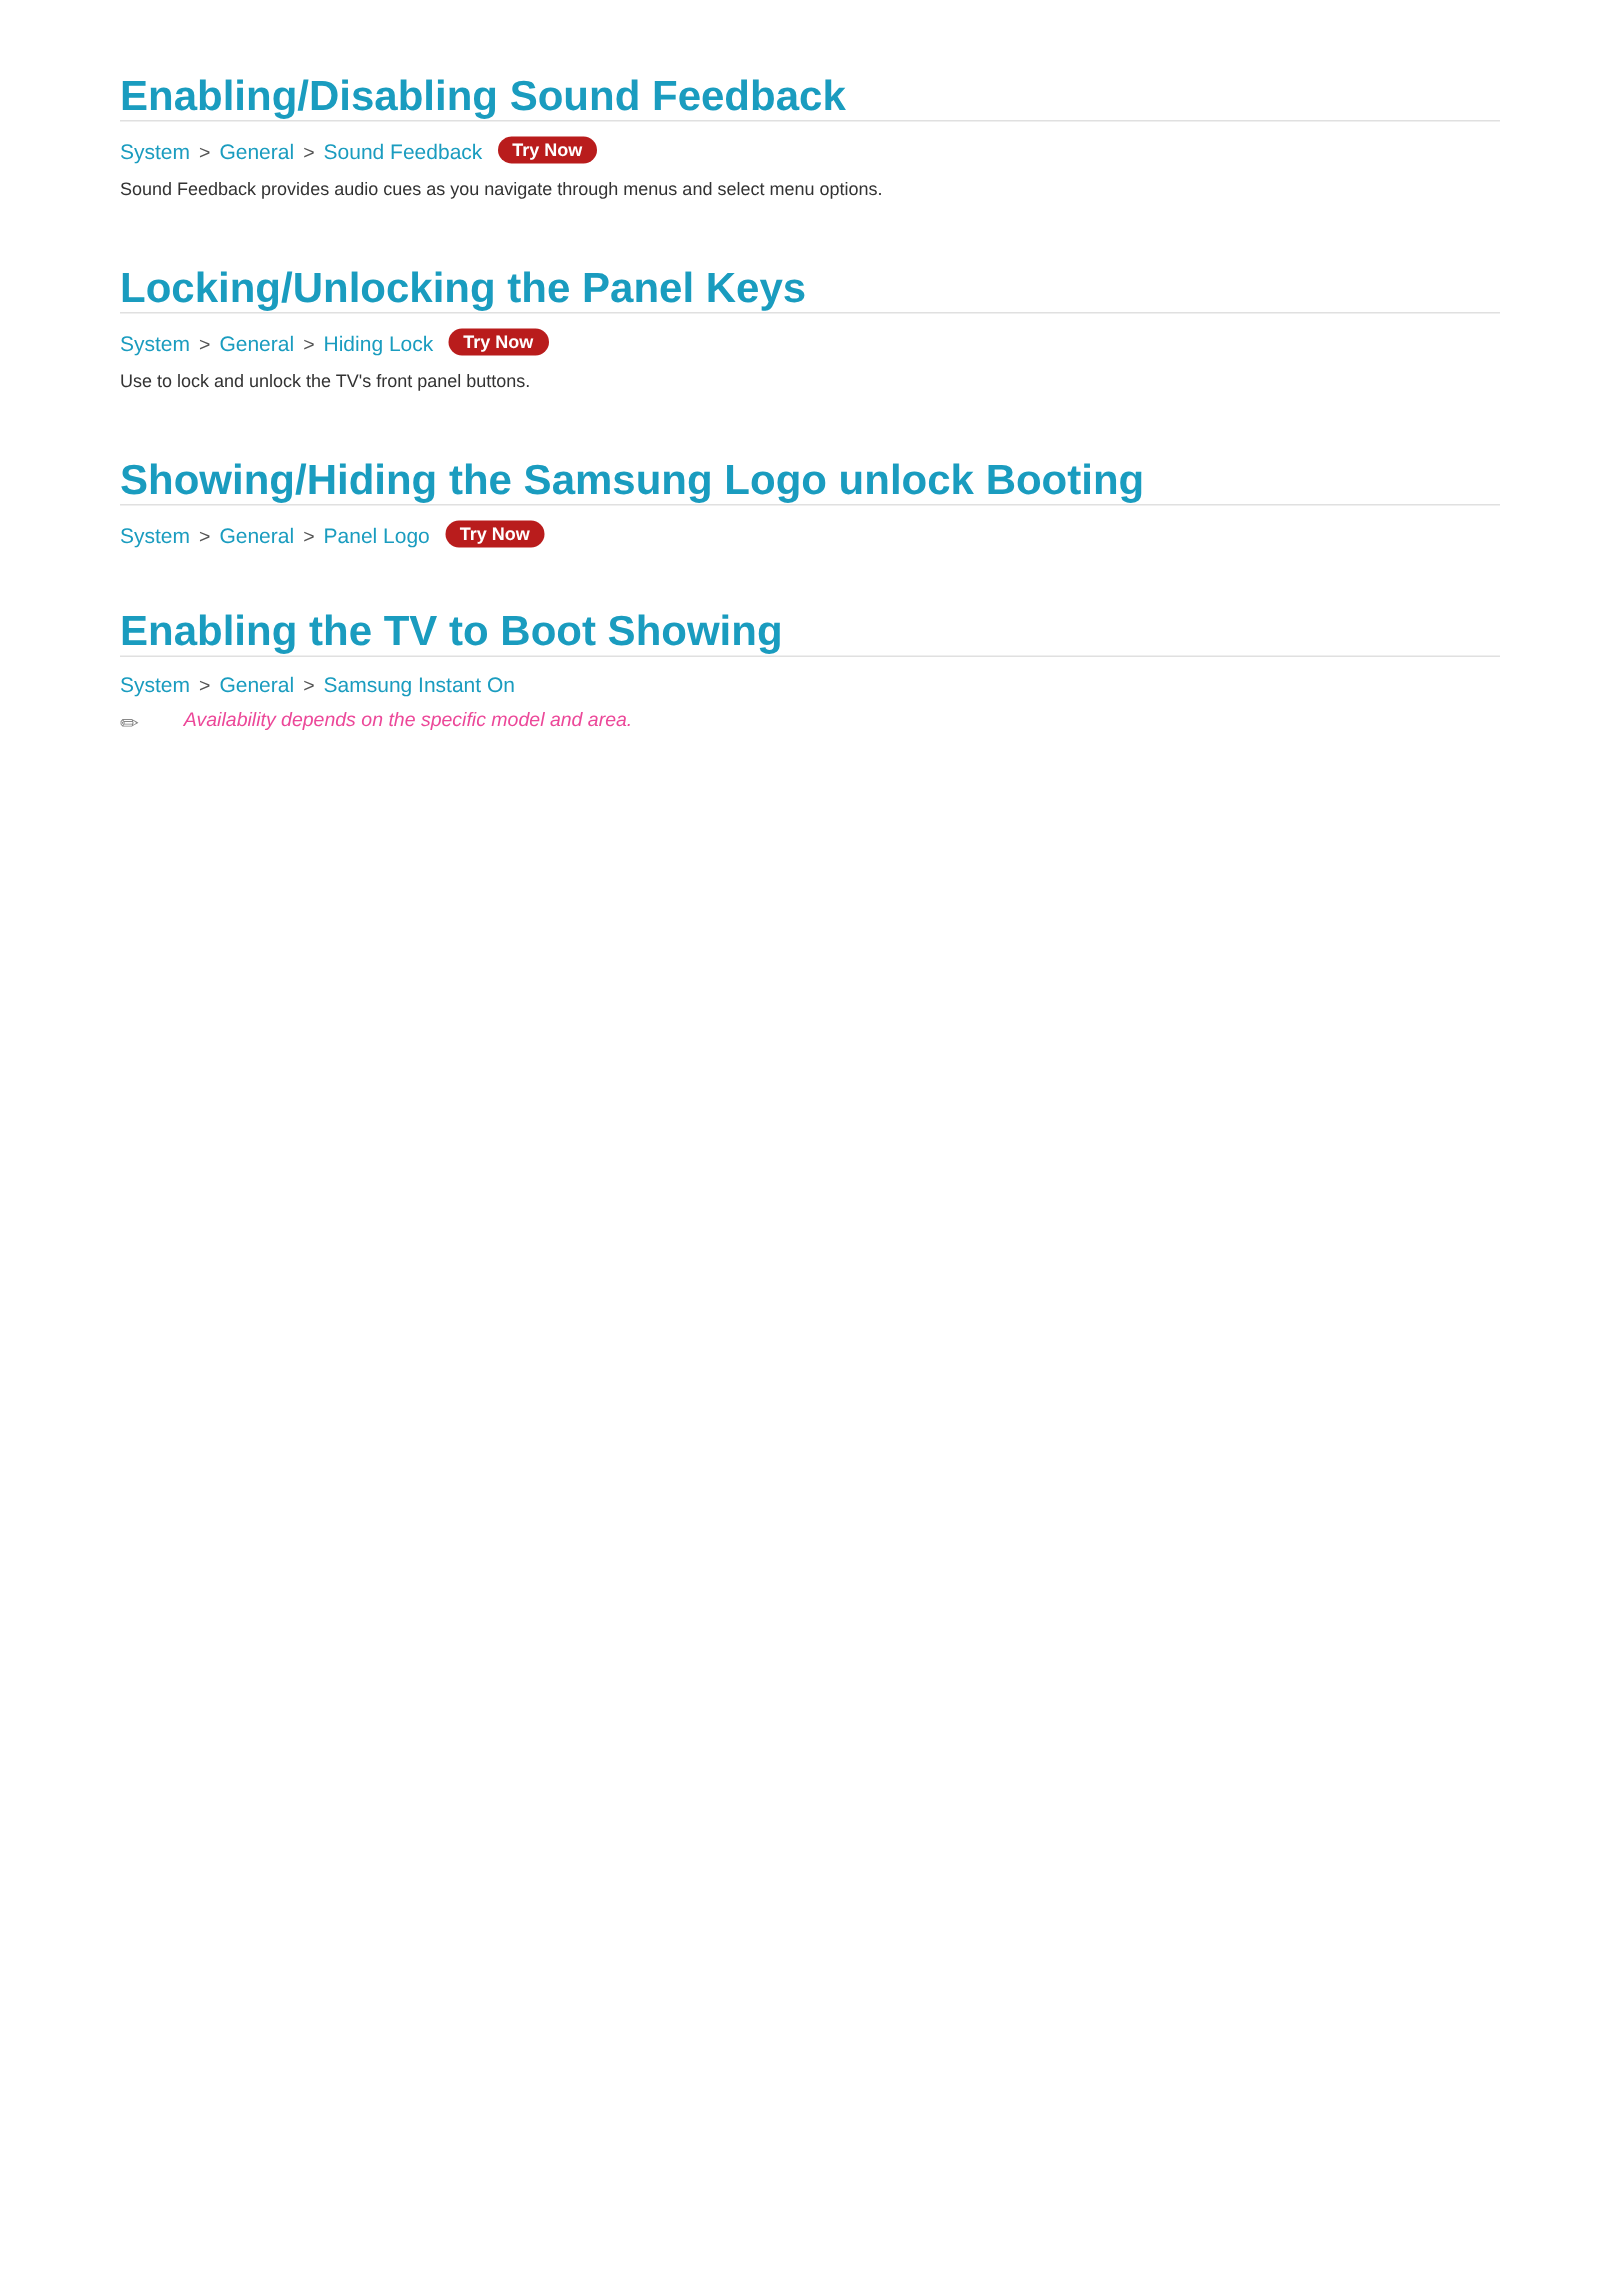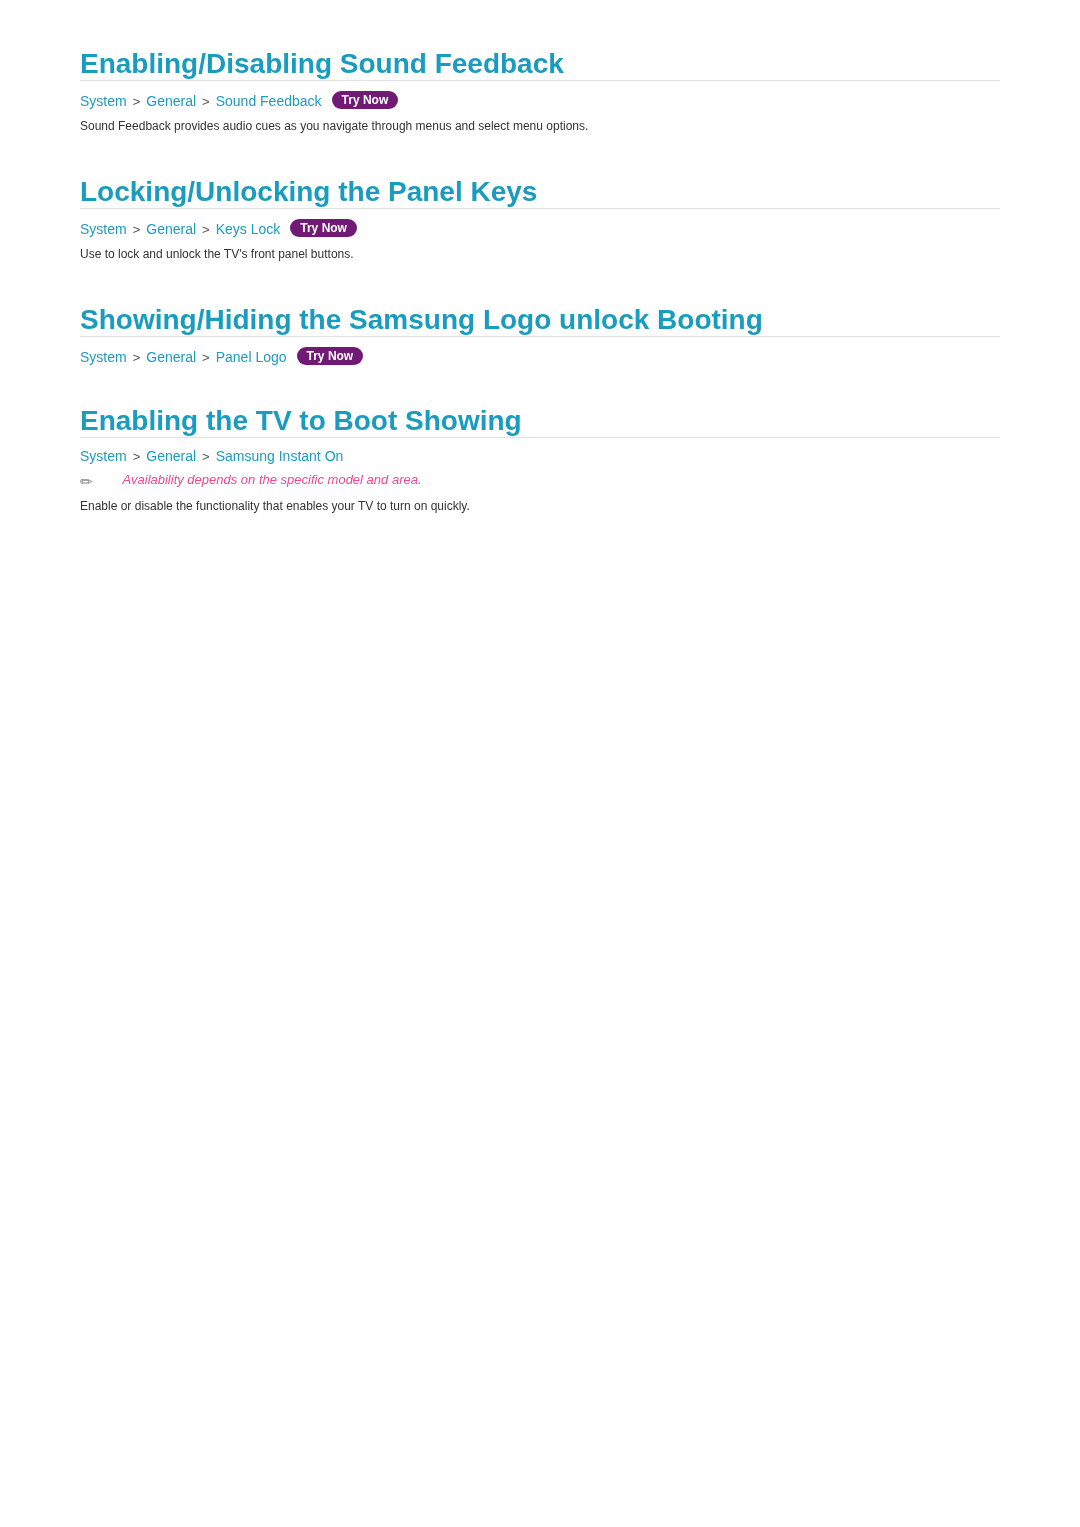--- a/index.html
+++ b/index.html
@@ -45,21 +45,21 @@
     }
 
     .breadcrumb-separator {
       color: #555555;
       font-size: 13px;
       margin: 0 2px;
     }
 
     .try-now-badge {
       display: inline-block;
-      background-color: #701a75;
+      background-color: #b91c1c;
       color: #ffffff;
       font-size: 12px;
       font-weight: 600;
       border-radius: 12px;
       padding: 2px 10px;
       margin-left: 6px;
       cursor: pointer;
     }
 
     .section-description {
@@ -107,21 +107,21 @@
       </div>
       <p class="section-description">Sound Feedback provides audio cues as you navigate through menus and select menu options.</p>
     </div>
     <div class="section">
       <div class="section-title">Locking/Unlocking the Panel Keys</div>
       <div class="breadcrumb">
         <span class="breadcrumb-item">System</span>
         <span class="breadcrumb-separator">&gt;</span>
         <span class="breadcrumb-item">General</span>
         <span class="breadcrumb-separator">&gt;</span>
-        <span class="breadcrumb-item">Keys Lock</span>
+        <span class="breadcrumb-item">Hiding Lock</span>
         <span class="try-now-badge">Try Now</span>
       </div>
       <p class="section-description">Use to lock and unlock the TV's front panel buttons.</p>
     </div>
     <div class="section">
       <div class="section-title">Showing/Hiding the Samsung Logo unlock Booting</div>
       <div class="breadcrumb">
         <span class="breadcrumb-item">System</span>
         <span class="breadcrumb-separator">&gt;</span>
         <span class="breadcrumb-item">General</span>
@@ -136,15 +136,14 @@
         <span class="breadcrumb-item">System</span>
         <span class="breadcrumb-separator">&gt;</span>
         <span class="breadcrumb-item">General</span>
         <span class="breadcrumb-separator">&gt;</span>
         <span class="breadcrumb-item">Samsung Instant On</span>
       </div>
       <div class="note-row">
         <span class="note-icon">✏</span>
         <span class="note-text">Availability depends on the specific model and area.</span>
       </div>
-      <p class="section-description">Enable or disable the functionality that enables your TV to turn on quickly.</p>
     </div>
   </div>
 
 </body></html>

